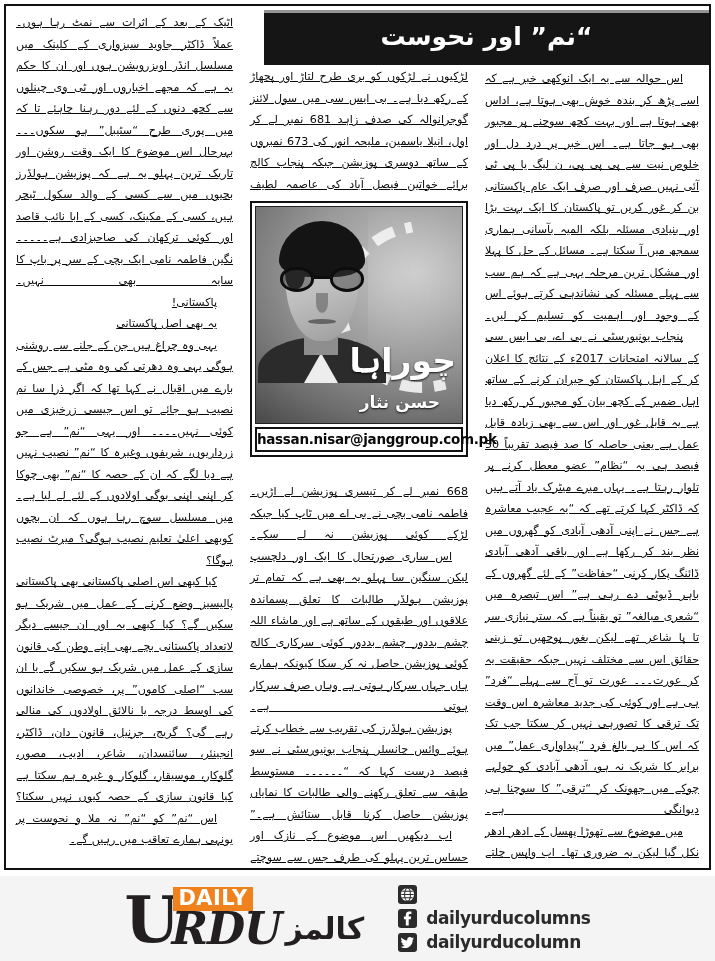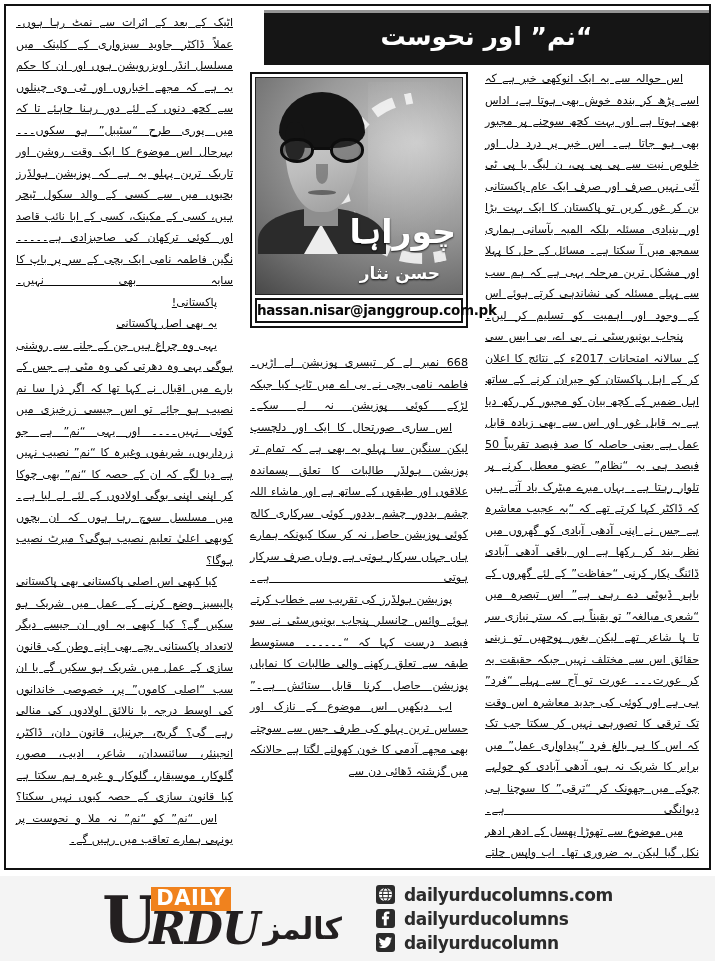--- a/index.html
+++ b/index.html
@@ -398,20 +398,23 @@
 
       <div class="col col-right">
         <div class="urdu">
           <p>اس حوالہ سے یہ ایک انوکھی خبر ہے کہ اسے پڑھ کر بندہ خوش بھی ہوتا ہے، اداس بھی ہوتا ہے اور بہت کچھ سوچنے پر مجبور بھی ہو جاتا ہے۔ اس خبر پر درد دل اور خلوص نیت سے پی پی پی، ن لیگ یا پی ٹی آئی نہیں صرف اور صرف ایک عام پاکستانی بن کر غور کریں تو پاکستان کا ایک بہت بڑا اور بنیادی مسئلہ بلکہ المیہ بآسانی ہماری سمجھ میں آ سکتا ہے۔ مسائل کے حل کا پہلا اور مشکل ترین مرحلہ یہی ہے کہ ہم سب سے پہلے مسئلہ کی نشاندہی کرتے ہوئے اس کے وجود اور اہمیت کو تسلیم کر لیں۔</p>
           <p>پنجاب یونیورسٹی نے بی اے، بی ایس سی کے سالانہ امتحانات 2017ء کے نتائج کا اعلان کر کے اہل پاکستان کو حیران کرنے کے ساتھ اہل ضمیر کے کچھ بیان کو مجبور کر رکھ دیا ہے یہ قابل غور اور اس سے بھی زیادہ قابل عمل ہے یعنی حاصلہ کا صد فیصد تقریباً 50 فیصد ہی یہ “نظام” عضو معطل کرنے پر تلوار رہتا ہے۔ یہاں میرے میٹرک یاد آتے ہیں کہ ڈاکٹر کہا کرتے تھے کہ “یہ عجیب معاشرہ ہے جس نے اپنی آدھی آبادی کو گھروں میں نظر بند کر رکھا ہے اور باقی آدھی آبادی ڈائنگ پکار کرنی “حفاظت” کے لئے گھروں کے باہر ڈیوٹی دے رہی ہے” اس تبصرہ میں “شعری مبالغہ” تو یقیناً ہے کہ ستر نیازی سر تا پا شاعر تھے لیکن بغور پوچھیں تو زینی حقائق اس سے مختلف نہیں جبکہ حقیقت یہ کر عورت۔۔۔ عورت تو آج سے پہلے “فرد” ہی ہے اور کوئی کی جدید معاشرہ اس وقت تک ترقی کا تصورہی نہیں کر سکتا جب تک کہ اس کا ہر بالغ فرد “پیداواری عمل” میں برابر کا شریک نہ ہو، آدھی آبادی کو چولہے چوکے میں جھونک کر “ترقی” کا سوچنا ہی دیوانگی ہے۔</p>
           <p class="lastline">میں موضوع سے تھوڑا پھسل کے ادھر ادھر نکل گیا لیکن یہ ضروری تھا۔ اب واپس چلتے ہیں اس خبر کی طرف کہ بی اے، بی ایس سی کے امتحانات میں کھولنے لگتا ہے حالانکہ میں گزشتہ ڈھائی دن سے انجانا تعاقب میں رہیں گے۔</p>
         </div>
       </div>
 
       <div class="col col-mid">
+        <div class="urdu">
+          <p class="cont">لڑکیوں نے لڑکوں کو بری طرح لتاڑ اور پچھاڑ کے رکھ دیا ہے۔ بی ایس سی میں سول لائنز گوجرانوالہ کی صدف زاہد 681 نمبر لے کر اول، انیلا یاسمین، ملیحہ انور کی 673 نمبروں کے ساتھ دوسری پوزیشن جبکہ پنجاب کالج برائے خواتین فیصل آباد کی عاصمہ لطیف</p>
+        </div>
 
         <div class="author-block">
           <div class="author-photo">
             <div class="arc2"></div>
             <div class="arc"></div>
 
             <div class="portrait">
               <div class="p-shoulders"></div>
               <div class="p-collar"></div>
               <div class="p-neck"></div>
@@ -473,21 +476,20 @@
     <div class="footer-links">
 
       <div class="flink">
         <span class="flink-icon">
           <svg width="15" height="15" viewBox="0 0 16 16" fill="none">
             <circle cx="8" cy="8" r="7" fill="#ffffff"></circle>
             <ellipse cx="8" cy="8" rx="3.1" ry="7" stroke="#2b2b2b" stroke-width="1.1" fill="none"></ellipse>
             <path d="M1.4 8h13.2M2.4 4.6h11.2M2.4 11.4h11.2" stroke="#2b2b2b" stroke-width="1.1"></path>
           </svg>
         </span>
-        <span class="flink-text">dailyurducolumns.com</span>
       </div>
 
       <div class="flink">
         <span class="flink-icon">
           <svg width="15" height="15" viewBox="0 0 16 16">
             <path d="M10.3 3.2h1.9V0.5h-2.6C7.4 0.5 6.2 1.9 6.2 4v1.8H4.2v2.9h2v6.8h3.1V8.7h2.2l0.4-2.9H9.3V4.4c0-0.8 0.3-1.2 1-1.2z" fill="#ffffff"></path>
           </svg>
         </span>
         <span class="flink-text">dailyurducolumns</span>
       </div>

